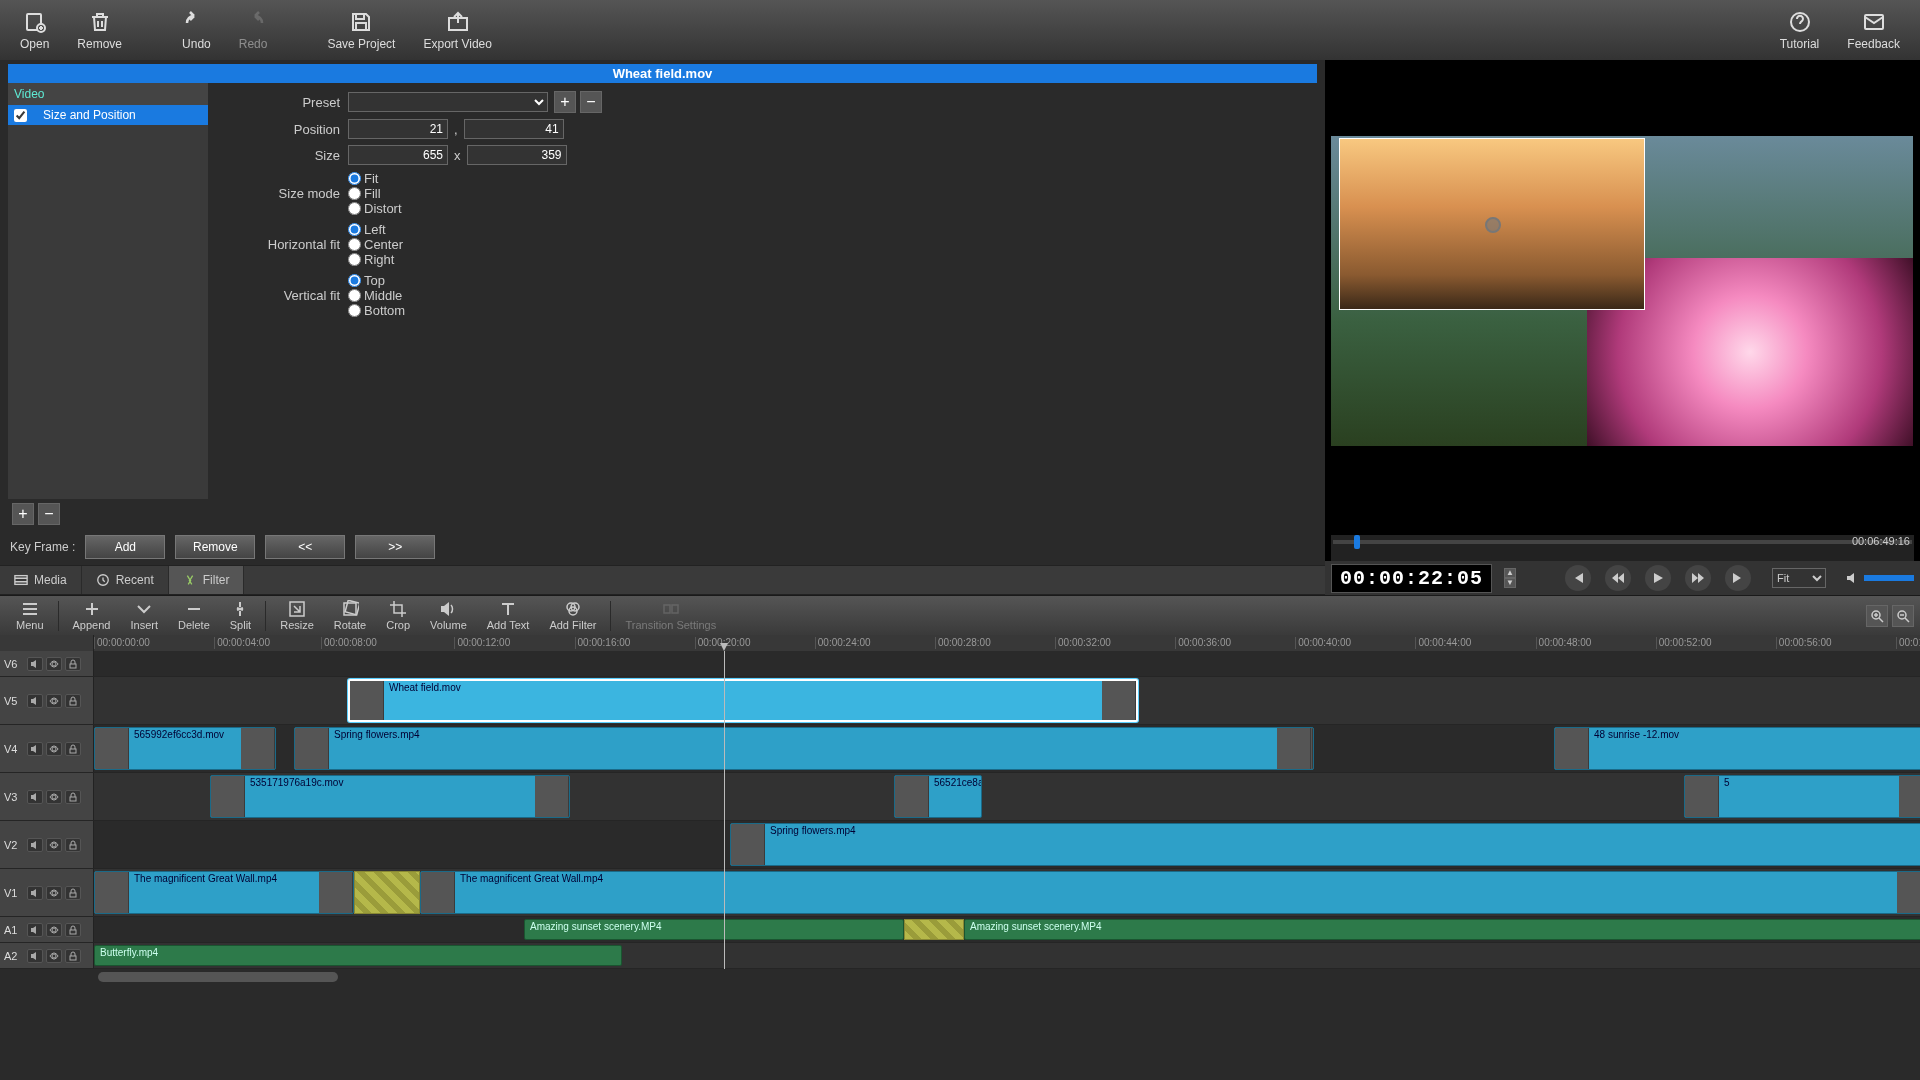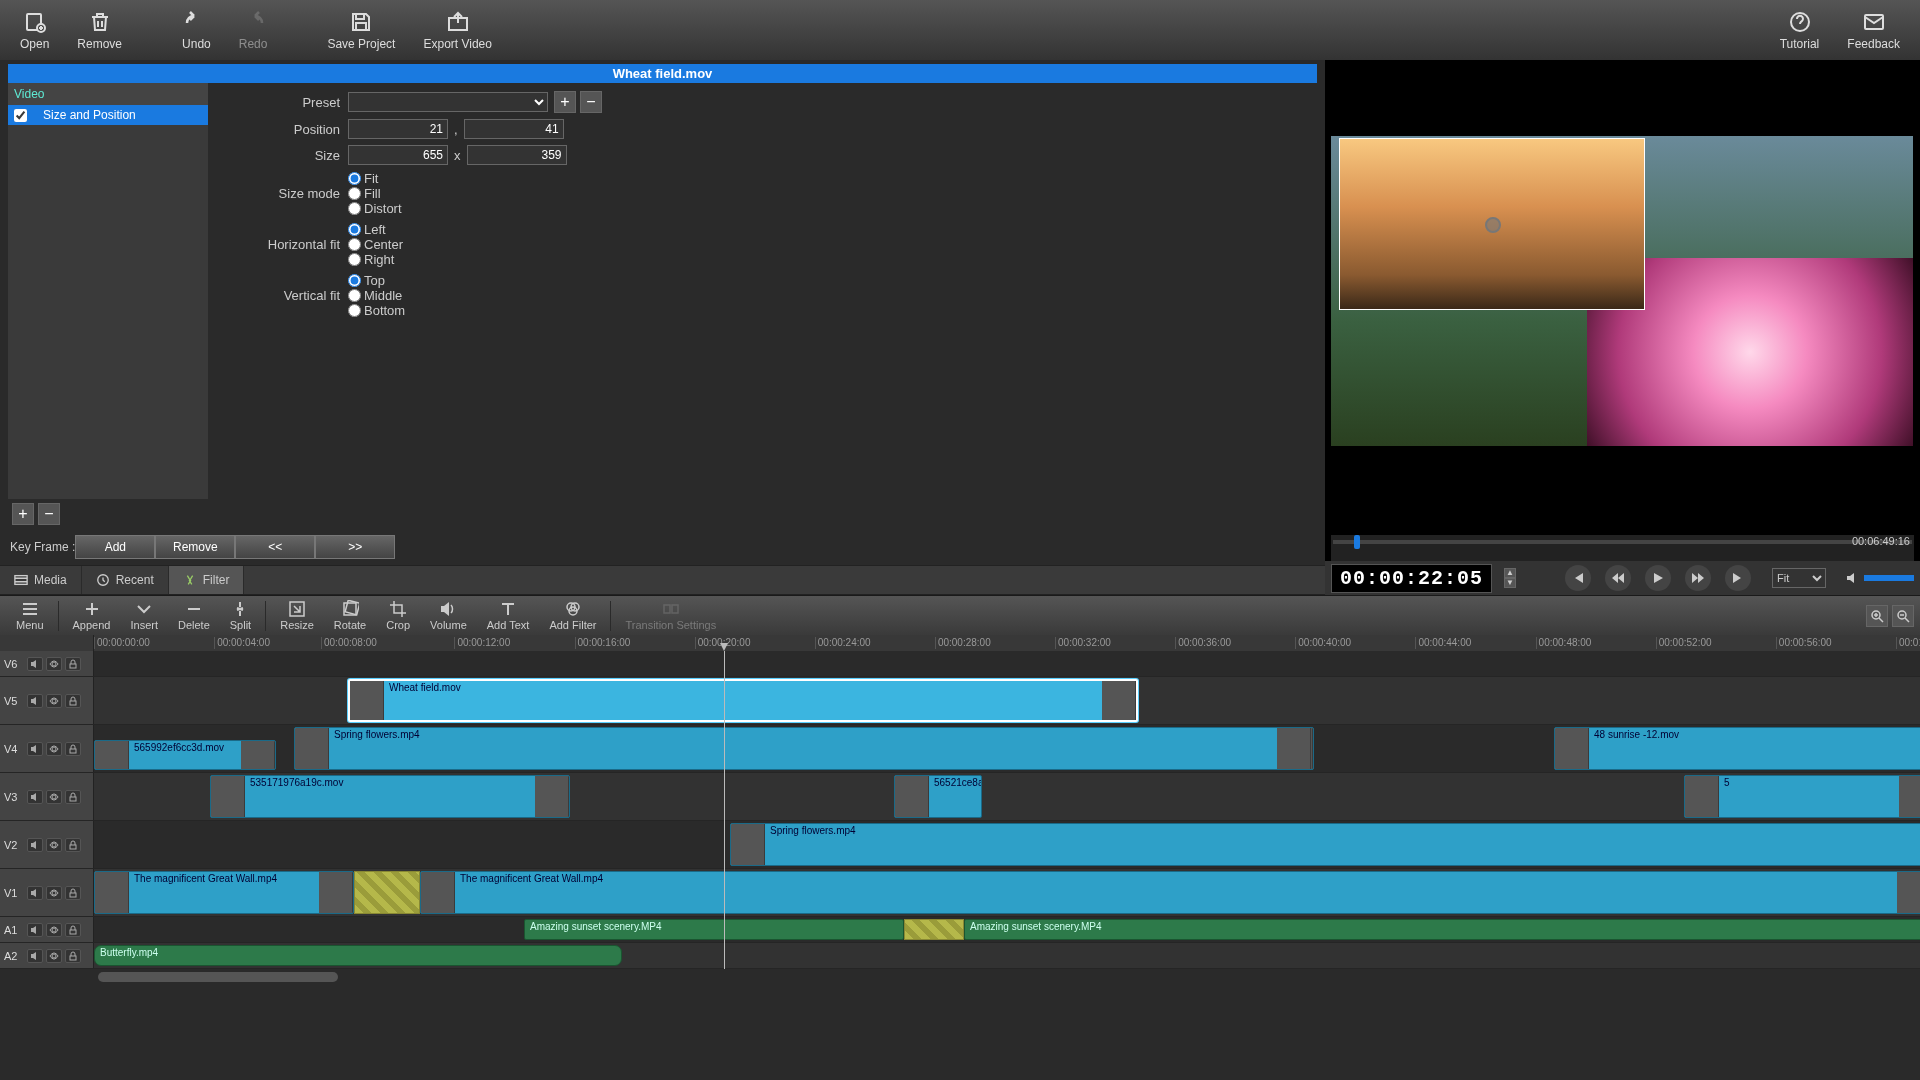--- a/index.html
+++ b/index.html
@@ -26,21 +26,21 @@
 .sq-btn { width:22px; height:22px; background:#555; border:1px solid #666; color:#fff; display:flex; align-items:center; justify-content:center; font-size:16px; cursor:pointer; }
 .props { flex:1; padding:8px 10px; font-size:13px; }
 .prow { display:flex; align-items:center; margin-bottom:6px; }
 .prow .lbl { width:130px; text-align:right; padding-right:8px; color:#ccc; }
 .prow input[type=text]{ width:100px; background:#333; border:1px solid #666; color:#fff; text-align:right; padding:2px 4px; font-size:12px; height:20px;}
 .prow select{ width:200px; background:#333; border:1px solid #666; color:#fff; font-size:12px; height:20px;}
 .prow .sep { padding:0 6px; color:#ccc;}
 .radio-lbl { margin-right:12px; display:flex; align-items:center; gap:3px; color:#ccc; }
 .radio-lbl input { accent-color:#1a7ae0; }
 
-.keyframe-row { display:flex; align-items:center; padding:6px 10px; font-size:12px;}
+.keyframe-row { display:flex; align-items:center; gap:10px; padding:6px 10px; font-size:12px;}
 .kf-btn { width:80px; height:24px; background:linear-gradient(#666,#444); border:1px solid #777; color:#fff; cursor:pointer; font-size:12px;}
 
 
 .tabs { height:30px; background:#3a3a3a; display:flex; align-items:stretch; border-top:1px solid #222; border-bottom:1px solid #222;}
 .tab { padding:0 14px; display:flex; align-items:center; gap:6px; font-size:12px; color:#ccc; cursor:pointer; border-right:1px solid #2a2a2a;}
 .tab.on { background:#555;}
 .tab .ti { width:14px; height:14px;}
 
 
 .preview { width:595px; background:#000; display:flex; flex-direction:column; position:relative;}
@@ -555,21 +555,21 @@
           </svg>
         </div>
         <div class="trk-ic">
           <svg width="10" height="10" viewBox="0 0 10 10" fill="none" stroke="#aaa">
             <rect x="2" y="5" width="6" height="4"></rect>
             <path d="M3 5V3a2 2 0 014 0v2"></path>
           </svg>
         </div>
       </div>
       <div class="trk-body">
-        <div class="clip" style="left: 0px; width: 182px; margin-top: 13px;">
+        <div class="clip" style="left: 0px; width: 182px;">
           <div class="thumb g-green"></div>
           <div class="cl-name">565992ef6cc3d.mov</div>
           <div class="thumb thumb2 g-green"></div>
         </div>
         <div class="clip" style="left: 200px; width: 1020px;">
           <div class="thumb g-flower"></div>
           <div class="cl-name">Spring flowers.mp4</div>
           <div class="thumb thumb2 g-flower"></div>
           <div class="thumb g-pink" style="position: absolute; right: 2px; width: 34px;"></div>
         </div>
@@ -726,21 +726,21 @@
           </svg>
         </div>
         <div class="trk-ic">
           <svg width="10" height="10" viewBox="0 0 10 10" fill="none" stroke="#aaa">
             <rect x="2" y="5" width="6" height="4"></rect>
             <path d="M3 5V3a2 2 0 014 0v2"></path>
           </svg>
         </div>
       </div>
       <div class="trk-body">
-        <div class="clip audio" style="left: 0px; width: 528px; border-radius: 7px;">
+        <div class="clip audio" style="left: 0px; width: 528px;">
           <div class="cl-name">Butterfly.mp4</div>
         </div>
       </div>
     </div>
     <div class="playhead"></div>
 </div>
 
 <div class="hscroll">
   <div class="sb"></div>
 </div>

